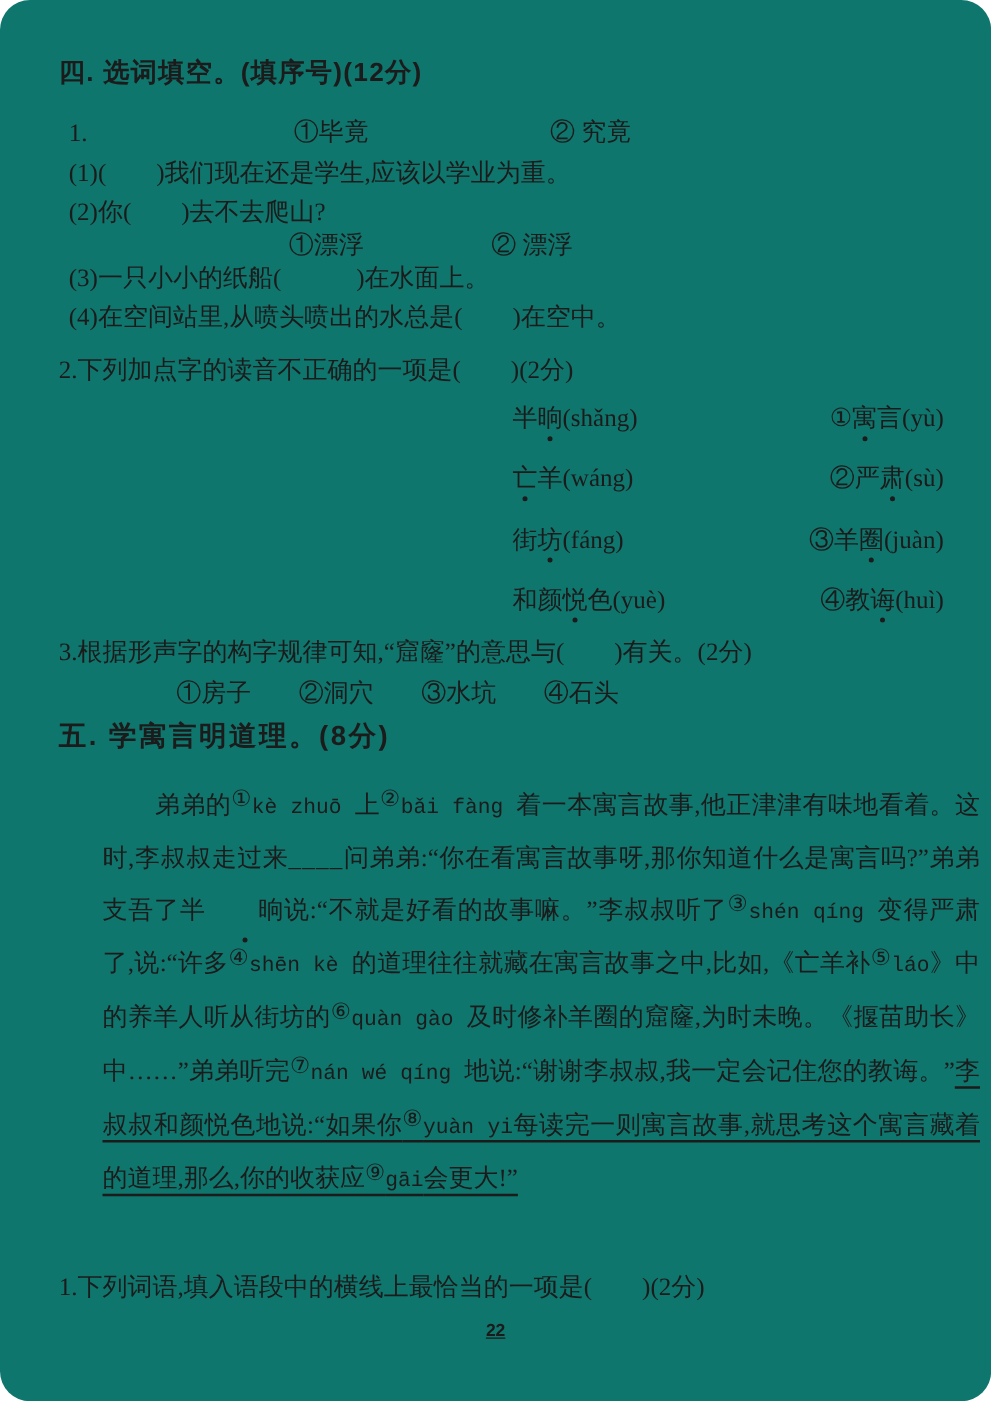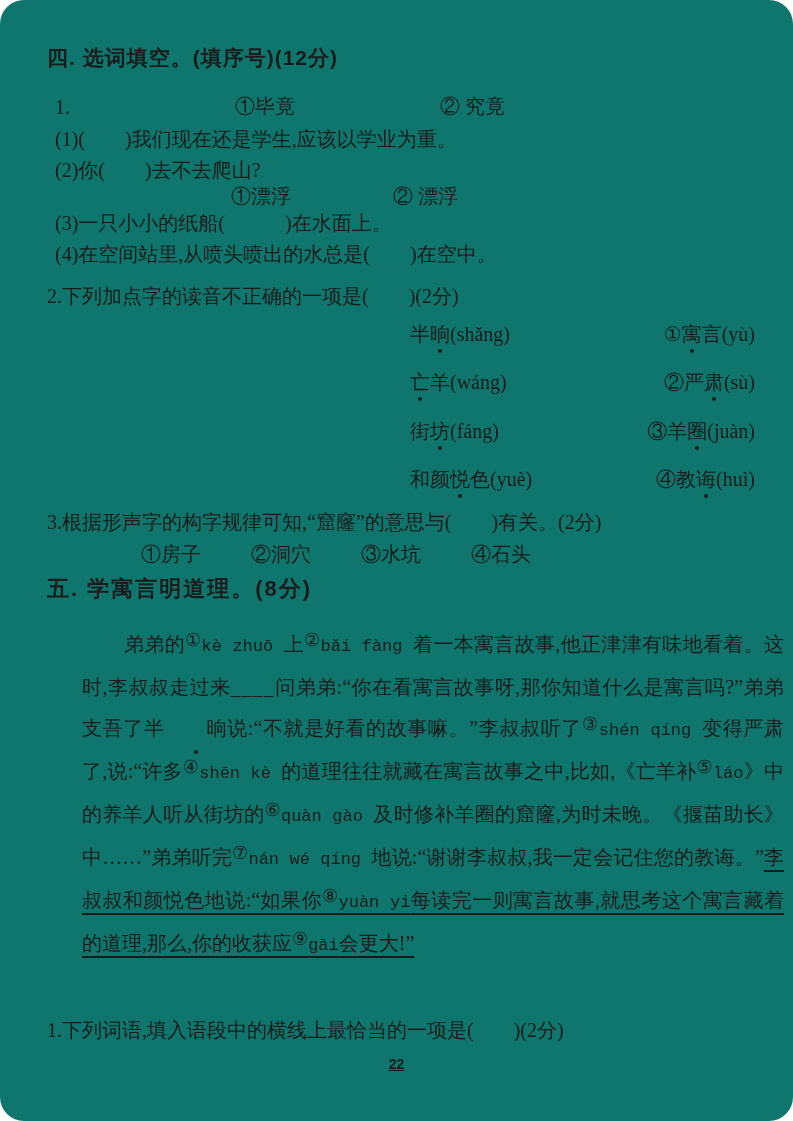--- a/index.html
+++ b/index.html
@@ -20,21 +20,21 @@
   
   .circ{position:relative;top:-5px;font-size:18px;}
   
   .em-dot{position:relative;display:inline-block;}
   .em-dot::after{
     content:"";position:absolute;left:50%;bottom:-5px;
     width:4px;height:4px;margin-left:-2px;border-radius:50%;background:#1b1b1b;
   }
   .optrow{position:absolute;left:165px;width:590px;height:28px;font-size:20px;text-align:right;}
   .optrow .rcol{position:absolute;left:245px;top:0;}
-  .q3opts{display:flex;gap:50px;font-size:20px;}
+  .q3opts{display:flex;gap:38px;font-size:20px;}
   .para{
     position:absolute;left:47px;top:624px;width:702px;
     font-size:20px;line-height:41px;text-align:justify;
     text-indent:42px;
     margin-left:35px;
   }
   .ulwrap{text-decoration:underline;text-underline-offset:6px;text-decoration-thickness:1.5px;}
   .blank{letter-spacing:1px;}
   .pageno{
     position:absolute;left:0;top:1056px;width:100%;

